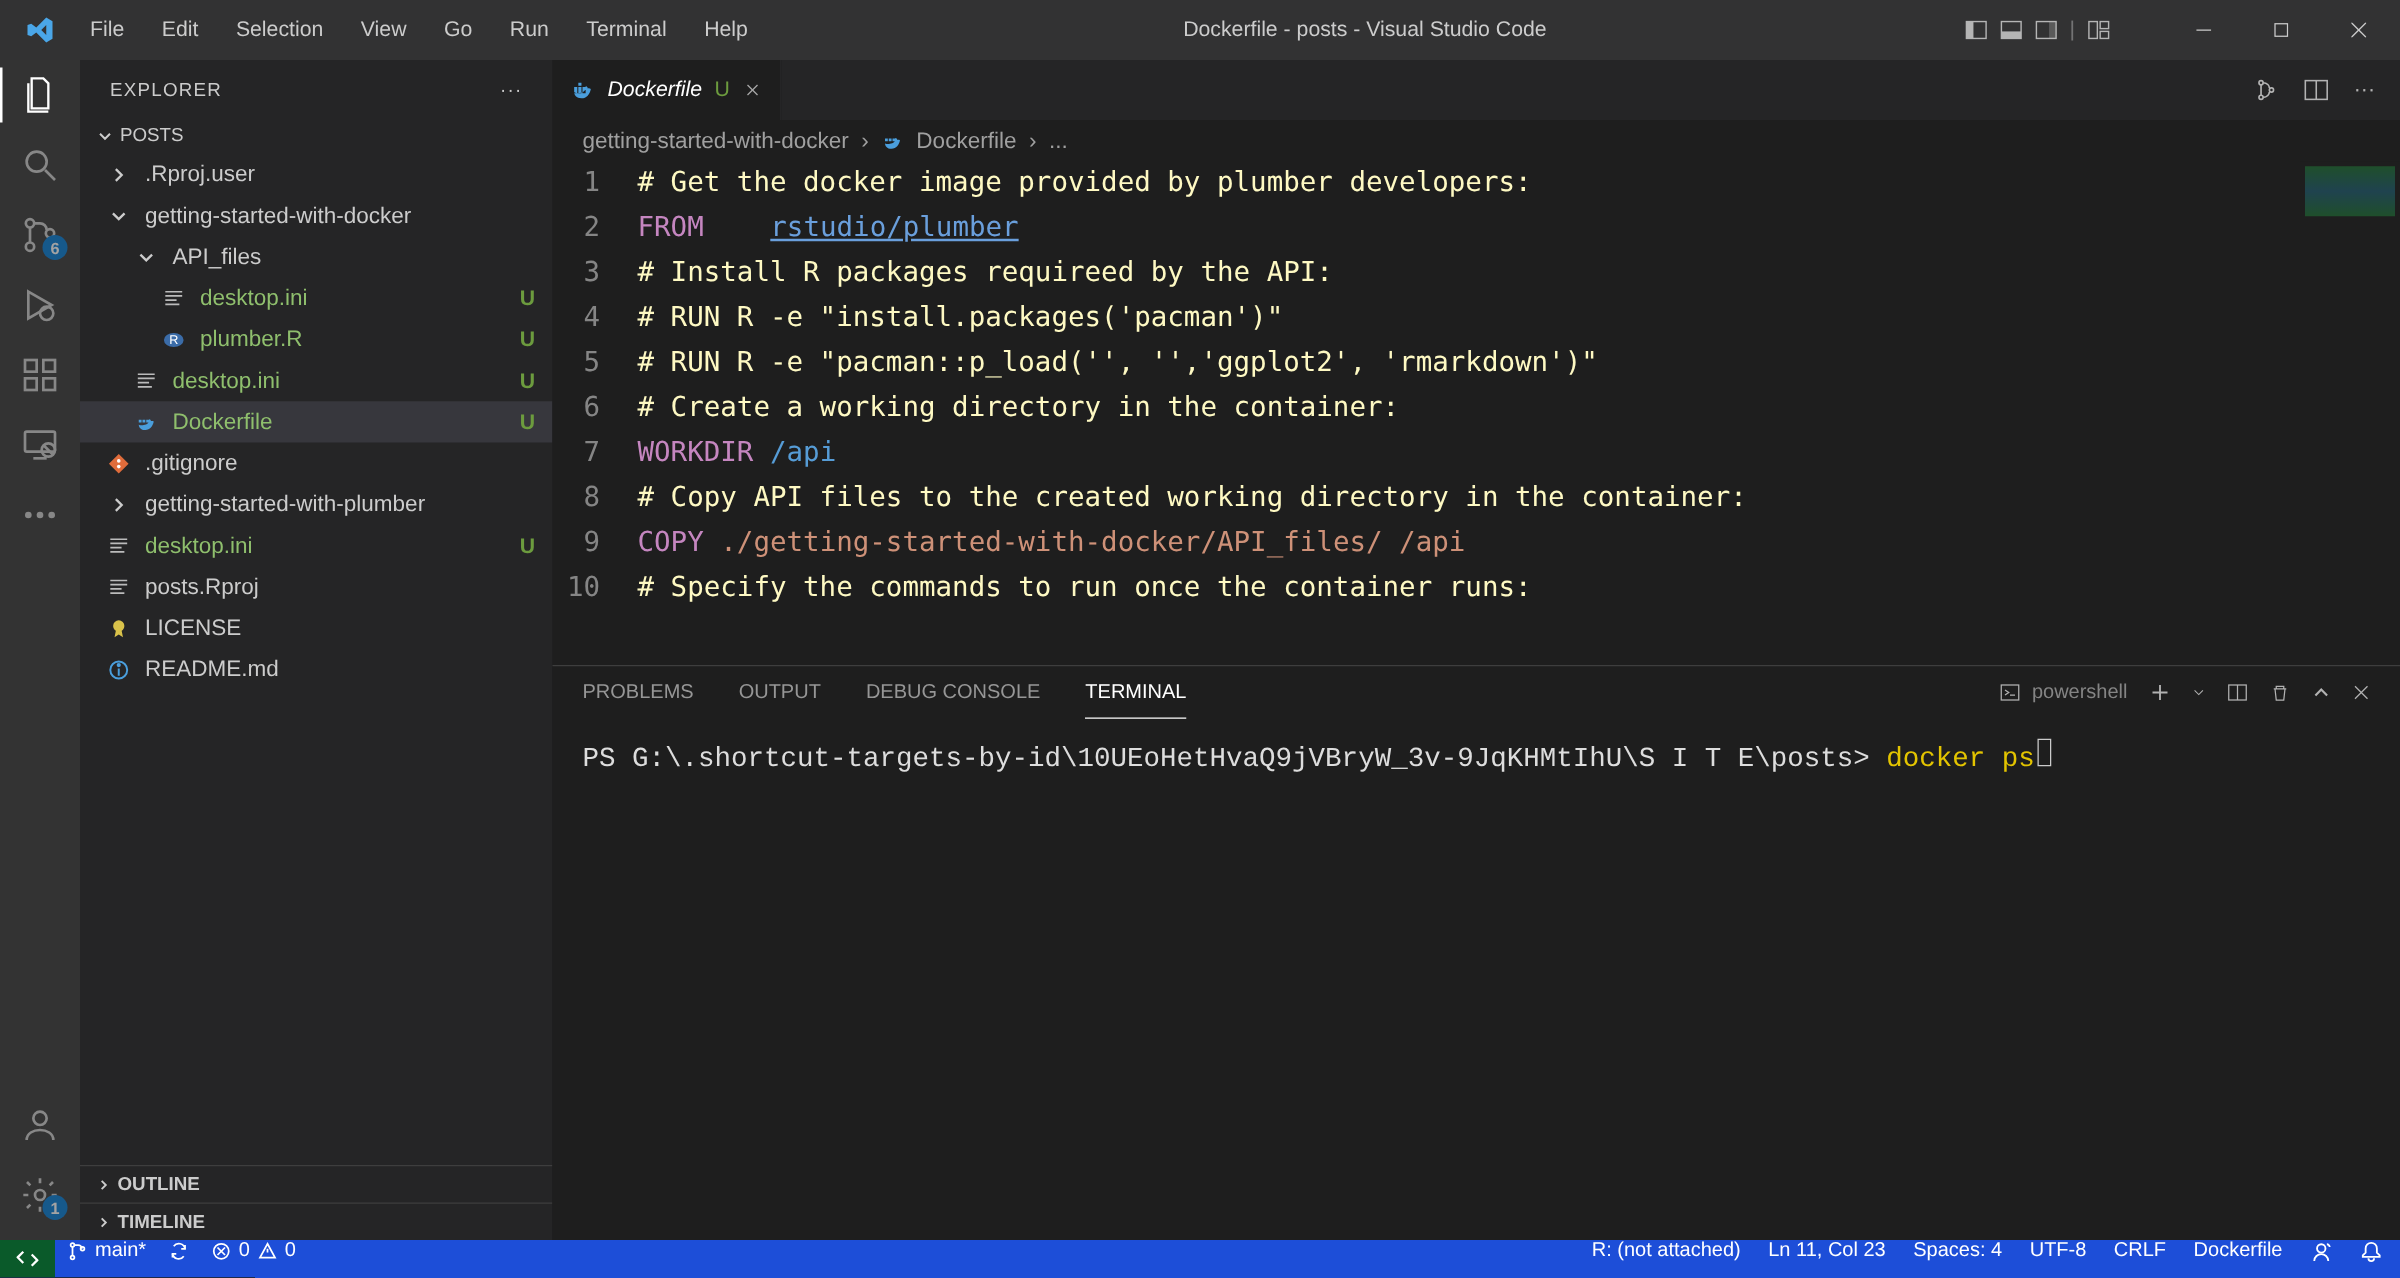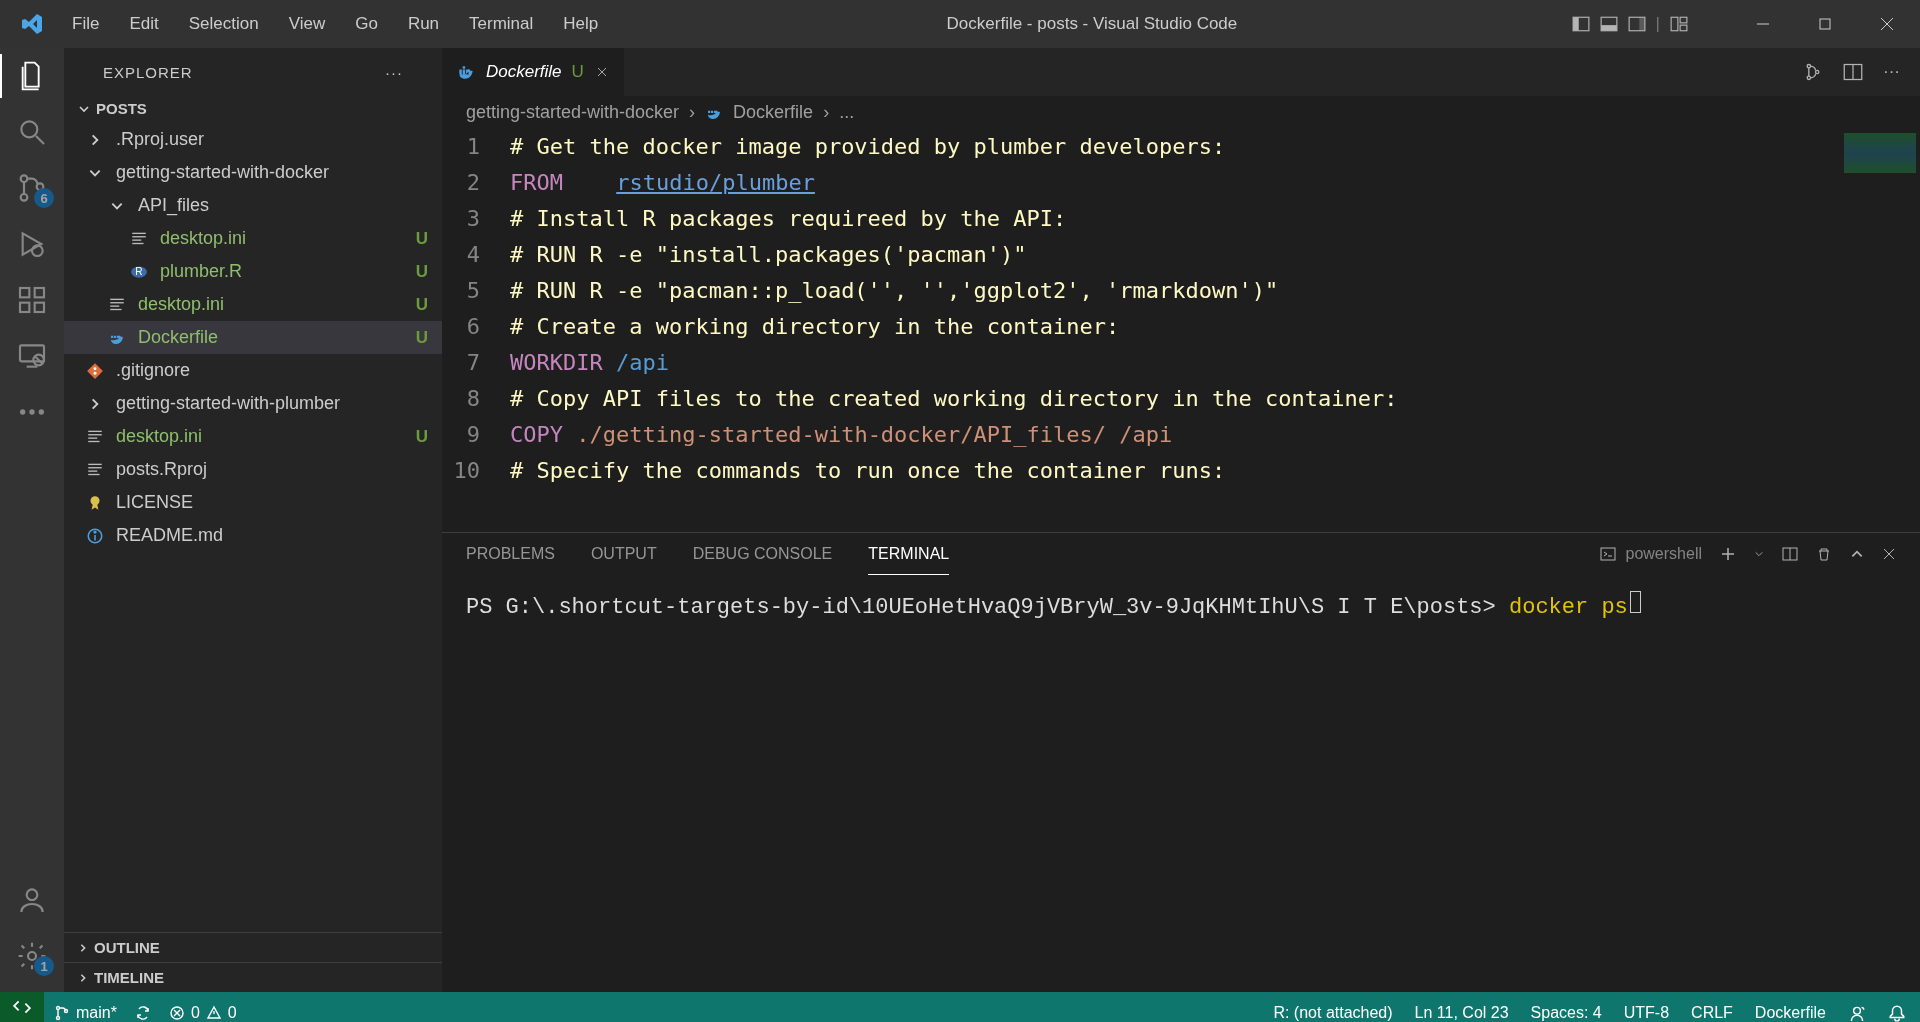--- a/index.html
+++ b/index.html
@@ -50,23 +50,23 @@
 .act-bottom { margin-top: auto; margin-bottom: 20px; display:flex; flex-direction:column; gap:24px; align-items:center; }
 .badge { position:absolute; bottom:-4px; right:-6px; background:#0078d4; color:#fff; border-radius:50%; width:20px; height:20px; font-size:13px; display:flex; align-items:center; justify-content:center; font-weight:600; }
 
 
 .sidebar {
   width: 378px;
   background: #252526;
   display: flex;
   flex-direction: column;
 }
-.side-hdr { height: 48px; padding: 0 39px; display:flex; align-items:center; justify-content:space-between; color:#ccc; font-size:15px; letter-spacing:1px; }
+.side-hdr { height: 48px; padding: 0 24px; display:flex; align-items:center; justify-content:space-between; color:#ccc; font-size:15px; letter-spacing:1px; }
 .tree { flex:1; overflow:auto; font-size:18px; padding-top:2px; }
-.tree-hdr { padding: 4px 14px; font-weight:700; font-size:15px; color:#ccc; display:flex; align-items:center; gap:6px; }
+.tree-hdr { padding: 4px 14px; font-weight:400; font-size:15px; color:#ccc; display:flex; align-items:center; gap:6px; }
 .tree-item { display:flex; align-items:center; padding: 3px 0; padding-right:14px; height:33px; cursor:pointer; }
 .tree-item.selected { background:#37373d; }
 .tree-indent { display:inline-block; }
 .tree-icon { width:22px; margin-right:10px; display:inline-flex; justify-content:center; }
 .tree-label { flex:1; color:#ccc; }
 .tree-status { font-size:17px; font-weight:600; }
 .dot-green { width:10px; height:10px; border-radius:50%; background:#6cc04a; }
 .u-mark { color:#6c9b3e; }
 .section-collapsed { padding:6px 14px; font-size:15px; font-weight:600; color:#ccc; border-top:1px solid #3e3e3e; display:flex; align-items:center; gap:6px; }
 
@@ -97,21 +97,21 @@
 .panel-tabs { height:42px; display:flex; align-items:center; padding:0 24px; gap:36px; font-size:16px; color:#969696; }
 .ptab { cursor:pointer; height:100%; display:flex; align-items:center; }
 .ptab.active { color:#fff; border-bottom:1px solid #fff; }
 .panel-actions { margin-left:auto; display:flex; gap:18px; align-items:center; opacity:0.85; font-size:16px; }
 .term { flex:1; font-family:Liberation Mono, monospace; font-size:22px; padding:16px 24px; color:#ddd; }
 .term .prompt { color:#ddd; }
 .term .cmd { color:#e3c400; }
 .cursor-block { display:inline-block; width:11px; height:22px; border:1px solid #ccc; margin-left:2px; }
 
 
-.status-bar { height:30px; background:#0f766e; color:#fff; display:flex; align-items:flex-end; padding:0 14px; font-size:16px; gap:0; }
+.status-bar { height:30px; background:#1d4ed8; color:#fff; display:flex; align-items:flex-start; padding:0 14px; font-size:16px; gap:0; }
 .status-left { display:flex; align-items:center; gap:18px; }
 .status-right { margin-left:auto; display:flex; gap:22px; align-items:center; }
 .status-item { display:flex; align-items:center; gap:6px; cursor:pointer; }
 .remote-ind { background:#0a5a2a; width:44px; height:30px; display:flex; align-items:center; justify-content:center; margin-left:-14px; margin-right:10px; }
 
 svg { display:block; }
 </style>
 </head>
 <body>
 

